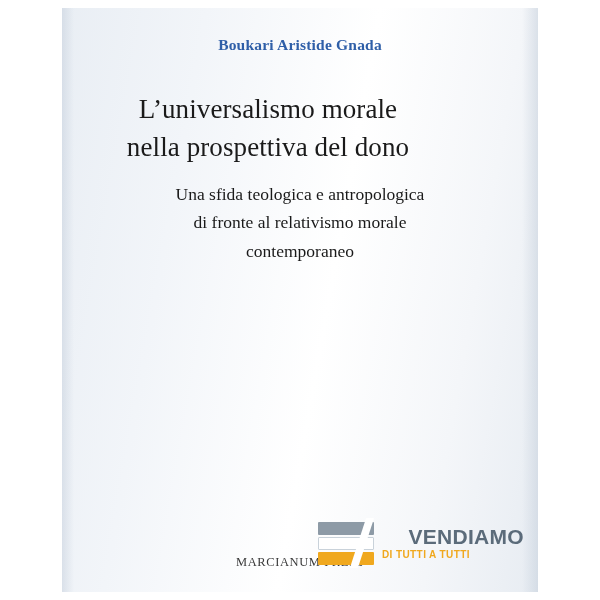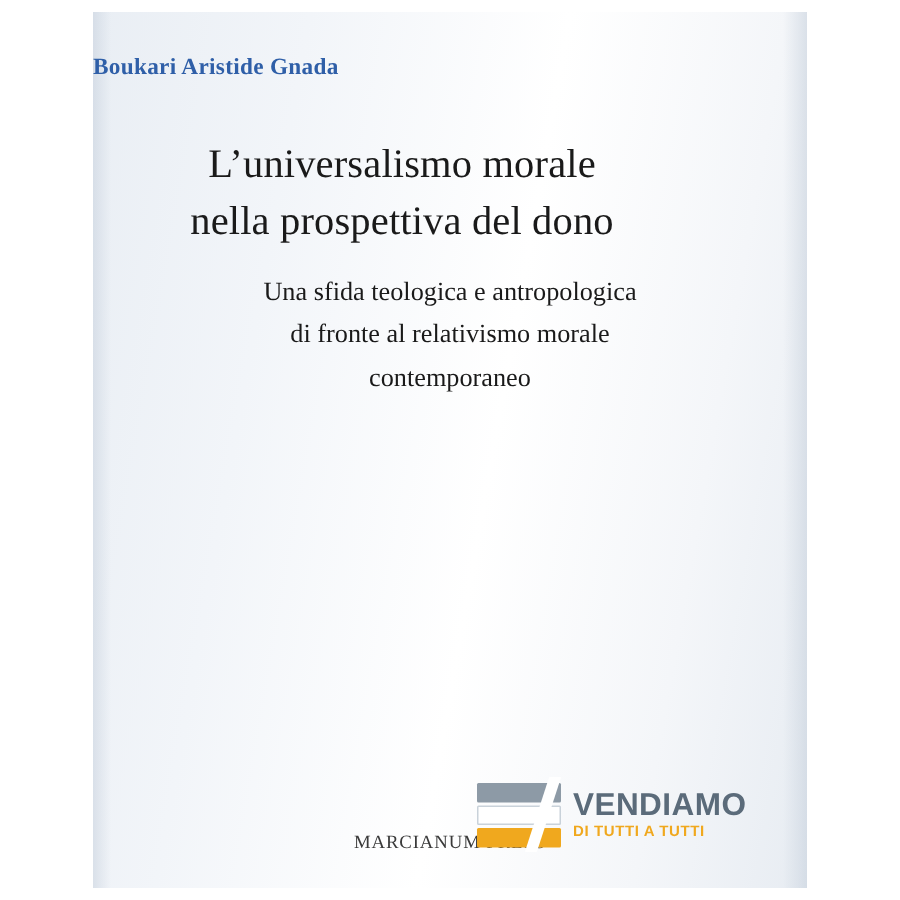--- a/index.html
+++ b/index.html
@@ -47,21 +47,21 @@
     height: 100%;
     background: linear-gradient(to left, rgba(205,214,226,0) 0%, rgba(196,206,219,0.5) 100%);
     pointer-events: none;
   }
 
   .author {
     position: absolute;
     left: 0;
     top: 28px;
     width: 476px;
-    text-align: left;
+    text-align: center;
     font-family: "Liberation Serif", serif;
     font-weight: bold;
     font-size: 15.5px;
     letter-spacing: 0.2px;
     color: #2f5fa8;
   }
 
   .title {
     position: absolute;
     left: 0;
@@ -143,20 +143,21 @@
     flex: 1 1 auto;
     line-height: 1;
   }
   #wm-text .wm1 {
     display: block;
     font-family: "Liberation Sans", sans-serif;
     font-weight: bold;
     font-size: 21px;
     color: #5b6b7a;
     letter-spacing: 0.3px;
+    text-align: right;
   }
   #wm-text .wm2 {
     display: block;
     font-family: "Liberation Sans", sans-serif;
     font-weight: bold;
     font-size: 21px;
     color: #5b6b7a;
     letter-spacing: 0.3px;
     margin-top: 1px;
   }

